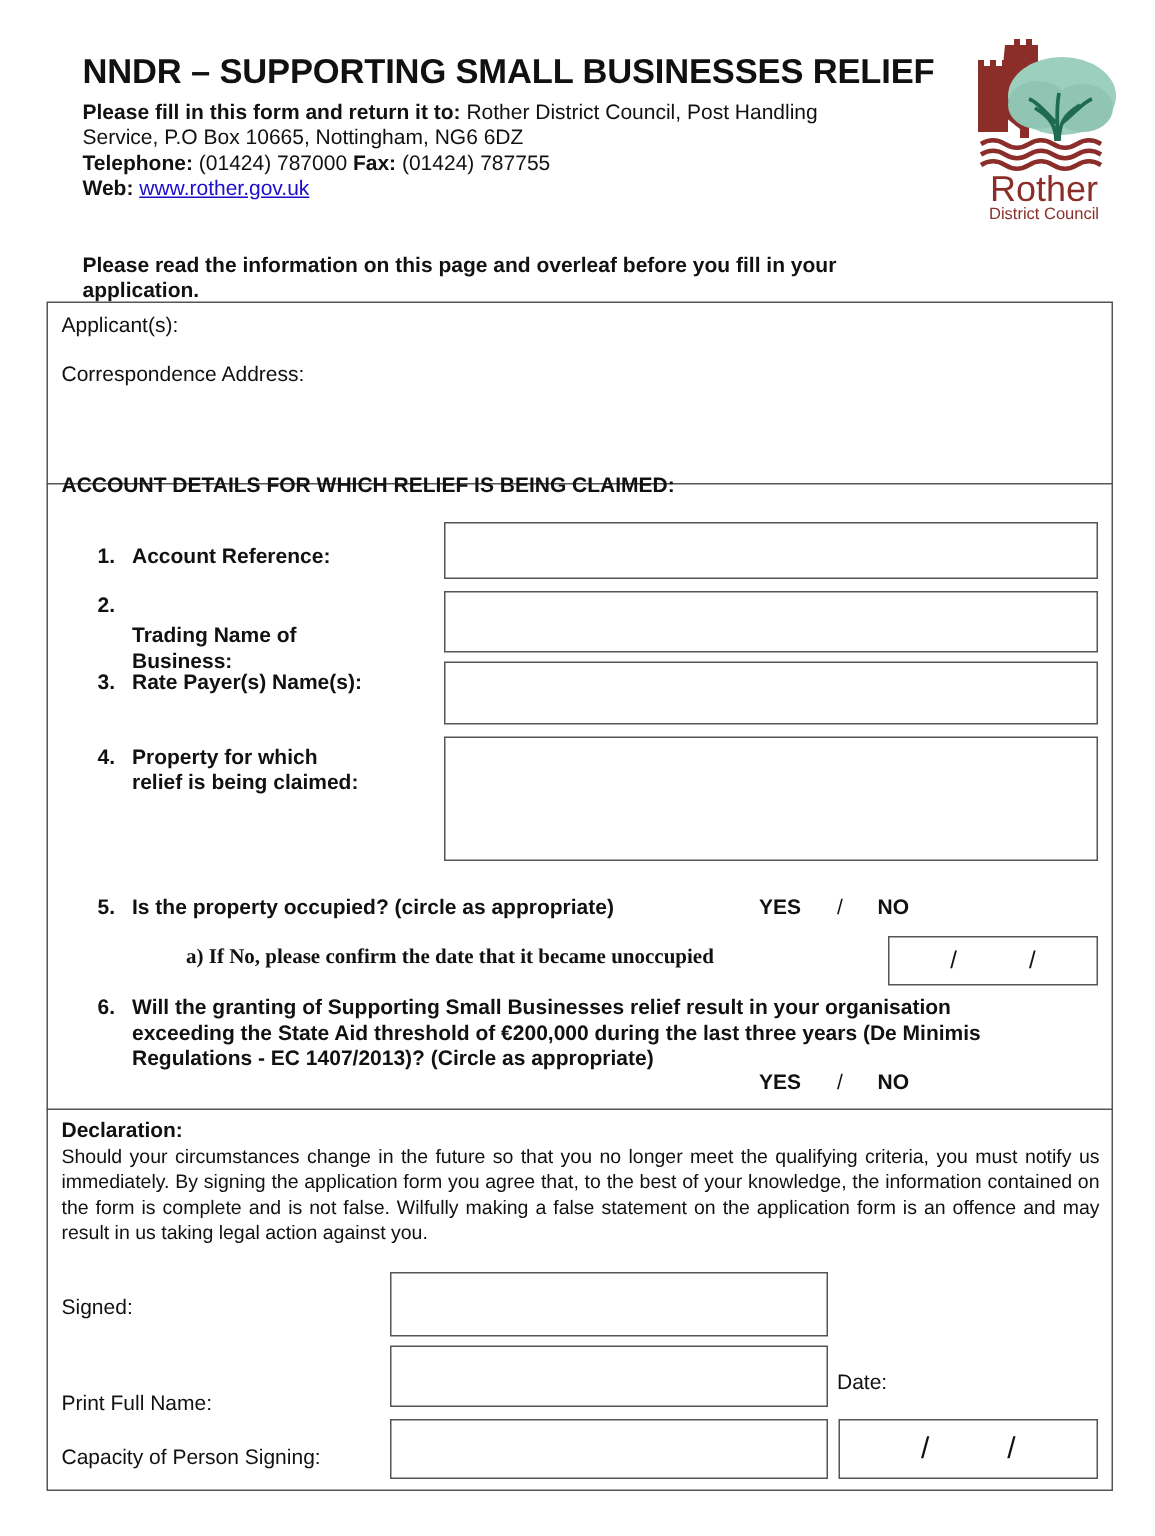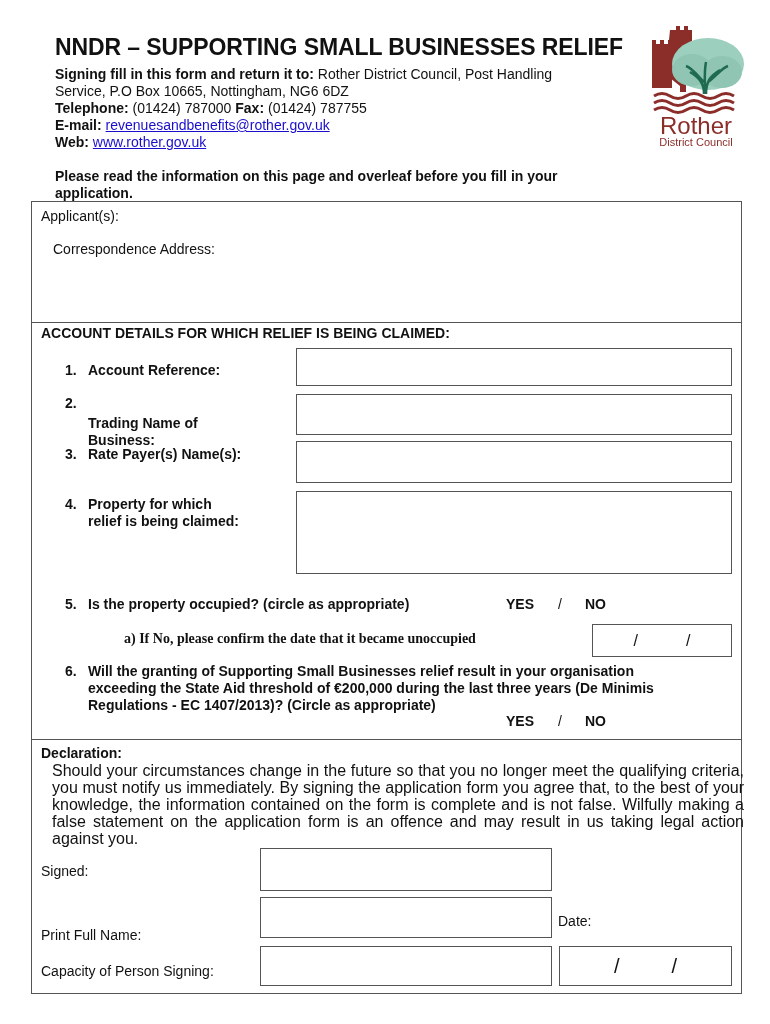--- a/index.html
+++ b/index.html
@@ -14,37 +14,34 @@
   .logo { left: 640px; top: 22px; width: 112px; height: 126px; }
 
   .outer { left: 31px; top: 201px; width: 711px; height: 793px; border: 1.5px solid #555; }
   .divider { left: 31px; width: 711px; height: 0; border-top: 1.5px solid #555; }
 
   .lbl { font-size: 14px; line-height: 17px; }
   .bold { font-weight: bold; }
   .box { border: 1.5px solid #555; background: #fff; }
   .date-box { border: 1.5px solid #555; background: #fff; display: flex; align-items: center; justify-content: center; gap: 48px; font-size: 16px; }
   .date-box.big { font-size: 20px; gap: 52px; }
-  .decl-text { left: 41px; top: 762px; width: 692px; font-size: 16px; line-height: 17px; text-align: justify; margin-left: 11px; }
+  .decl-text { left: 41px; top: 762px; width: 692px; font-size: 13px; line-height: 17px; text-align: justify; }
 </style>
 </head>
 <body>
 
 <div class="abs title">NNDR – SUPPORTING SMALL BUSINESSES RELIEF</div>
 
 <div class="abs contact">
   <div>
-    <b>Signing fill in this form and return it to:</b><span> Rother District Council, Post Handling</span>
+    <b>Please fill in this form and return it to:</b><span> Rother District Council, Post Handling</span>
   </div>
   <div>Service, P.O Box 10665, Nottingham, NG6 6DZ</div>
   <div>
     <b>Telephone:</b><span> (01424) 787000 </span><b>Fax:</b><span> (01424) 787755</span>
-  </div>
-  <div>
-    <b>E-mail:</b> <a>revenuesandbenefits@rother.gov.uk</a>
   </div>
   <div>
     <b>Web:</b> <a>www.rother.gov.uk</a>
   </div>
 </div>
 
 <div class="abs logo">
   <svg width="112" height="126" viewBox="0 0 112 126">
 
     <path d="M30 8 h6 v-4 h4 v4 h4 v-4 h4 v4 h4 v22 h-6 v40 h-6 v-6 l-10 -8 v-16 h-8 v-4 h4 v-4 h-4 v-4 h6 z" fill="#8b2e2a"></path>
@@ -71,24 +68,24 @@
   <div>Please read the information on this page and overleaf before you fill in your</div>
   <div>application.</div>
 </div>
 
 <div class="abs outer"></div>
 <div class="abs divider" style="top:322px;"></div>
 <div class="abs divider" style="top:739px;"></div>
 
 <div class="abs lbl" style="left:41px; top:208px;">Applicant(s):</div>
 <div class="abs" style="left:170px; top:205px; width:560px; height:22px;"></div>
-<div class="abs lbl" style="left:41px; top:241px;margin-left:12px;">Correspondence Address:</div>
+<div class="abs lbl" style="left:41px; top:241px;">Correspondence Address:</div>
 <div class="abs" style="left:230px; top:238px; width:500px; height:78px;"></div>
 
-<div class="abs lbl bold" style="left:41px; top:325px;">ACCOUNT DETAILS FOR WHICH RELIEF IS BEING CLAIMED:</div>
+<div class="abs lbl bold" style="left:41px; top:315px;">ACCOUNT DETAILS FOR WHICH RELIEF IS BEING CLAIMED:</div>
 
 <div class="abs lbl bold" style="left:65px; top:362px;">1.</div>
 <div class="abs lbl bold" style="left:88px; top:362px;">Account Reference:</div>
 <div class="abs box" style="left:296px; top:348px; width:436px; height:38px;"></div>
 
 <div class="abs lbl bold" style="left:65px; top:395px;">2.</div>
 <div class="abs lbl bold" style="left:88px; top:415px;">
   <div>Trading Name of</div>
   <div>Business:</div>
 </div>

